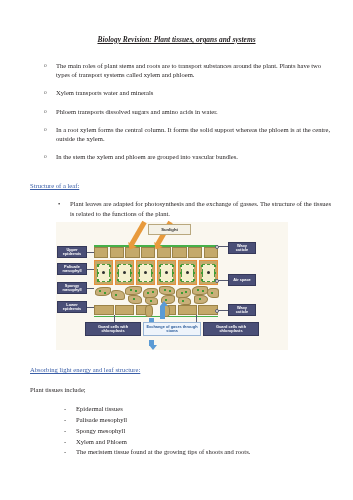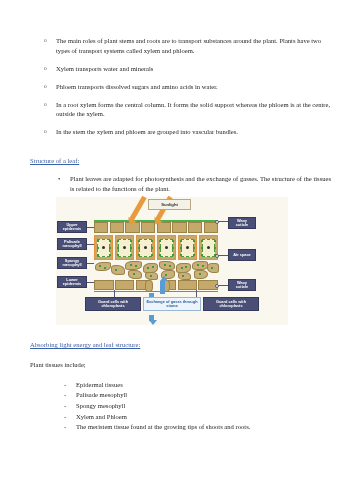--- a/index.html
+++ b/index.html
@@ -327,20 +327,21 @@
     border-radius: 50%;
     background: #faf7ef;
     z-index: 6;
   }
 </style>
 </head>
 <body>
 
 <div class="page">
 
+  <div class="doc-title">Biology Revision: Plant tissues, organs and systems</div>
 
   <ul class="olist">
     <li>
       <span class="marker">o</span>
       <span>The main roles of plant stems and roots are to transport substances around the plant. Plants have two types of transport systems called xylem and phloem.</span>
     </li>
     <li>
       <span class="marker">o</span>
       <span>Xylem transports water and minerals</span>
     </li>

